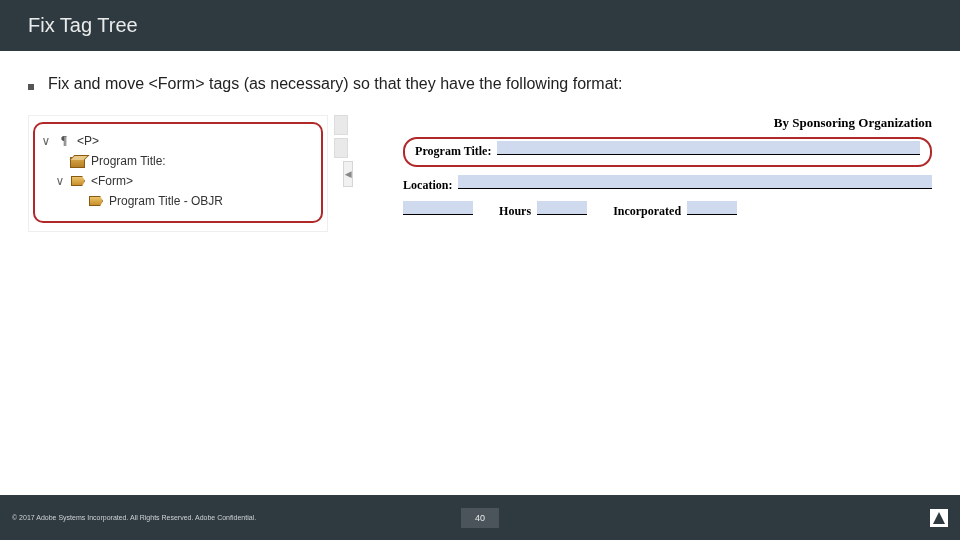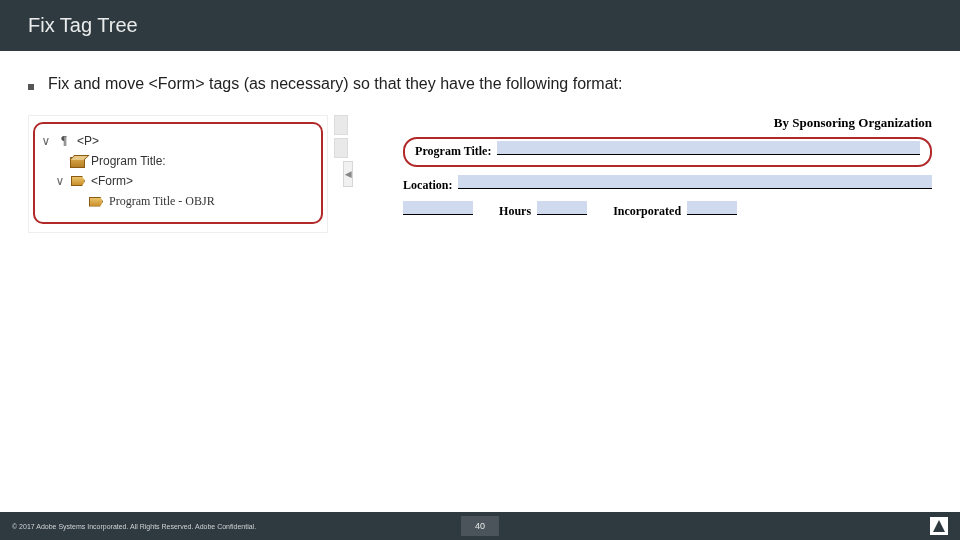--- a/index.html
+++ b/index.html
@@ -33,21 +33,21 @@
   .box3d::after {
     content: ""; position: absolute; left: 3px; top: 0; width: 13px; height: 4px;
     background: #e8c887; transform: skewX(-45deg); border: 1px solid #8a5a12; border-bottom: none;
   }
   .tag-icon {
     width: 14px; height: 10px; background: linear-gradient(#e9c36a, #c98f2b);
     border: 1px solid #8a5a12; position: relative; display: inline-block;
     clip-path: polygon(0 0, 80% 0, 100% 50%, 80% 100%, 0 100%);
   }
   .indent1 { padding-left: 28px; }
-  .indent2 { padding-left: 48px; font-family: Liberation Serif, serif; }
+  .indent2 { padding-left: 48px; }
   .vstubs { display: flex; flex-direction: column; gap: 3px; width: 16px; }
   .vstub { height: 20px; width: 14px; background: #e9e9e9; border: 1px solid #dcdcdc; }
   .left-handle {
     position: absolute; right: 0; top: 50%; transform: translateY(-50%);
     width: 10px; height: 26px; background: #f1f1f1; border: 1px solid #d6d6d6;
     display: flex; align-items: center; justify-content: center; color: #888; font-size: 9px;
   }
 
   
   .form-wrap { width: 545px; font-family: "Times New Roman", Times, serif; color: #000; }
@@ -57,21 +57,21 @@
     display: flex; align-items: baseline; gap: 6px; margin-bottom: 10px;
   }
   .lbl { font-size: 12px; font-weight: bold; white-space: nowrap; }
   .field-line { flex: 1; border-bottom: 1px solid #000; height: 12px; position: relative; }
   .field-line .fill { position: absolute; left: 0; right: 0; top: -2px; bottom: 0; background: rgba(120,150,210,0.35); }
   .row { display: flex; align-items: baseline; gap: 6px; margin-bottom: 10px; font-size: 12px; }
   .grow { flex: 1; }
 
   
   .footer {
-    position: absolute; left: 0; right: 0; bottom: 0; height: 28px;
+    position: absolute; left: 0; right: 0; bottom: 0; height: 45px;
     background: #2f3a40; color: #cfd3d5; display: flex; align-items: center;
     font-size: 7px; padding: 0 12px;
   }
   .footer .copy { flex: 0 0 auto; }
   .footer .center { position: absolute; left: 50%; transform: translateX(-50%);
     background: #4a545a; padding: 5px 14px; color: #e9ebeb; font-size: 9px; }
   .footer .logo {
     margin-left: auto; width: 18px; height: 18px; background: #fff; position: relative;
   }
   .footer .logo::before {

